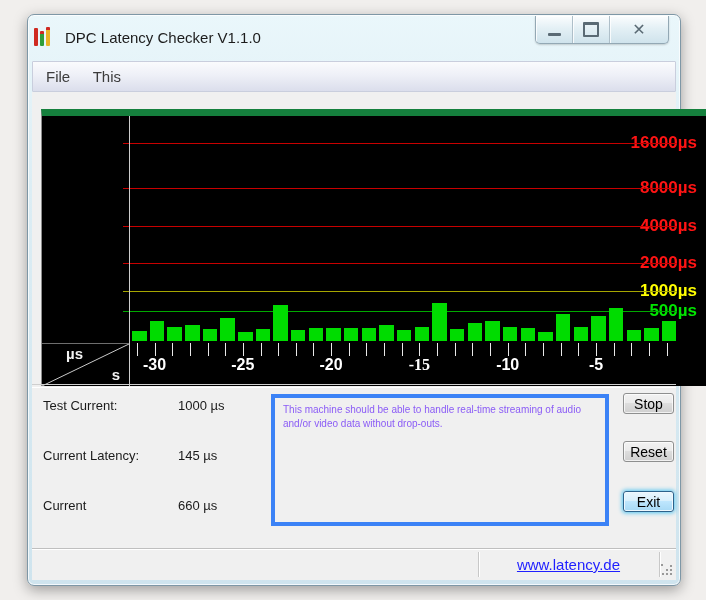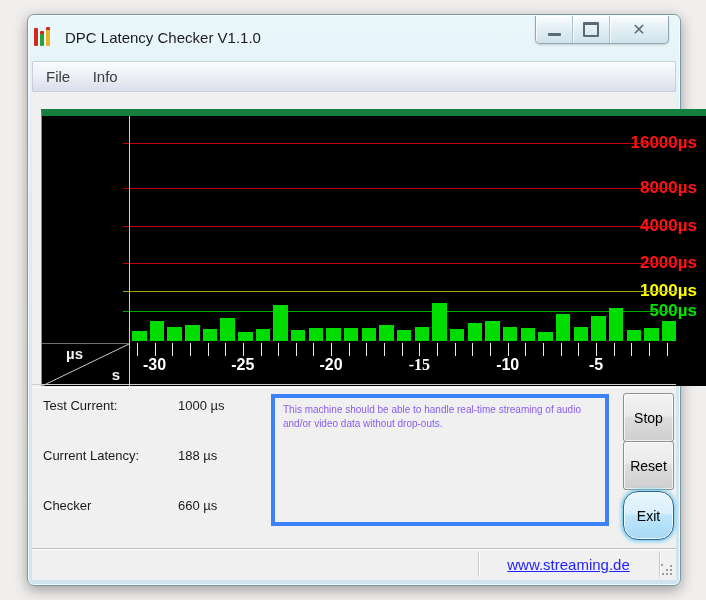--- a/index.html
+++ b/index.html
@@ -59,28 +59,28 @@
   .groove{position:absolute;left:0px;top:292px;width:644px;height:2px;
     border-top:1px solid #cfcfcf;border-bottom:1px solid #ffffff;}
 
   
   .info-row{position:absolute;left:11px;width:230px;height:16px;font-size:13px;color:#1a1a1a;}
   .info-row .lbl{position:absolute;left:0;}
   .info-row .val{position:absolute;left:135px;}
   .message-box{position:absolute;left:239px;top:302px;width:338px;height:132px;box-sizing:border-box;
     border:4px solid #3b82f6;background:#f0f0f0;padding:5px 8px;
     font-size:10px;color:#8b5cf6;line-height:1.42;}
-  .btn{position:absolute;left:591px;width:51px;height:49px;box-sizing:border-box;
+  .btn{position:absolute;left:591px;width:51px;height:21px;box-sizing:border-box;
     border:1px solid #8e8f8f;border-radius:3px;font-size:14px;color:#000;
     display:flex;align-items:center;justify-content:center;
     background:linear-gradient(180deg,#f2f2f2 0%,#ebebeb 45%,#dddddd 50%,#cfcfcf 100%);
     box-shadow:inset 0 0 0 1px rgba(255,255,255,.7);}
   .btn.focused{border-color:#2c628b;
     background:linear-gradient(180deg,#eaf6fd 0%,#d9f0fc 45%,#bee6fd 50%,#a7d9f5 100%);
-    box-shadow:0 0 4px 1px #53c4f0, inset 0 0 0 1px #eef8fe;border-radius:15px;}
+    box-shadow:0 0 4px 1px #53c4f0, inset 0 0 0 1px #eef8fe;}
 
   
   .statusbar{position:absolute;left:4px;top:533px;width:644px;height:31px;background:#f0f0f0;
     border-top:1px solid #bfbfbf;box-shadow:inset 0 1px 0 #ffffff;}
   .status-text{position:absolute;left:7px;top:6px;font-size:15px;color:#1a1a1a;}
   .sb-sep{position:absolute;top:3px;width:1px;height:25px;background:#c8c8c8;box-shadow:1px 0 0 #fff;}
   .sb-sep.s1{left:446px;} .sb-sep.s2{left:627px;}
   .status-link{position:absolute;left:446px;width:181px;top:7px;text-align:center;
     font-size:15px;color:#1f1fff;text-decoration:underline;cursor:pointer;}
   .grip{position:absolute;right:2px;bottom:3px;width:13px;height:13px;}
@@ -108,21 +108,21 @@
             <span class="glyph-max"></span>
           </div>
         <div class="win-btn">
             <span class="glyph-close">✕</span>
           </div>
       </div>
     </div>
 
     <div class="menubar">
       <span class="menu-item">File</span>
-      <span class="menu-item">Info</span>
+      <span class="menu-item">This</span>
     </div>
 
     <div class="client">
 
       <div class="chart">
         <div id="ylabels">
             <div class="ylabel" style="top: 27px; color: rgb(255, 20, 20);">16000µs</div>
             <div class="ylabel" style="top: 72px; color: rgb(255, 20, 20);">8000µs</div>
             <div class="ylabel" style="top: 110px; color: rgb(255, 20, 20);">4000µs</div>
             <div class="ylabel" style="top: 147px; color: rgb(255, 20, 20);">2000µs</div>
@@ -221,39 +221,39 @@
 
       <div class="groove"></div>
 
       <div id="info-rows">
           <div class="info-row" style="top: 306px;">
             <span class="lbl">Test Current:</span>
             <span class="val">1000 µs</span>
           </div>
           <div class="info-row" style="top: 356px;">
             <span class="lbl">Current Latency:</span>
-            <span class="val">188 µs</span>
+            <span class="val">145 µs</span>
           </div>
           <div class="info-row" style="top: 406px;">
-            <span class="lbl">Checker</span>
+            <span class="lbl">Current</span>
             <span class="val">660 µs</span>
           </div>
         </div>
 
       <div class="message-box">This machine should be able to handle real-time streaming of audio and/or video data without drop-outs.</div>
 
       <div id="action-buttons">
           <button class="btn" style="top: 301px;">Stop</button>
           <button class="btn" style="top: 349px;">Reset</button>
           <button class="btn focused" style="top: 399px;">Exit</button>
         </div>
 
     </div>
 
     <div class="statusbar">
       <div class="sb-sep s1"></div>
-      <a class="status-link">www.streaming.de</a>
+      <a class="status-link">www.latency.de</a>
       <div class="sb-sep s2"></div>
       <div class="grip"></div>
     </div>
 
   </div>
 </div>
 
 </body></html>

